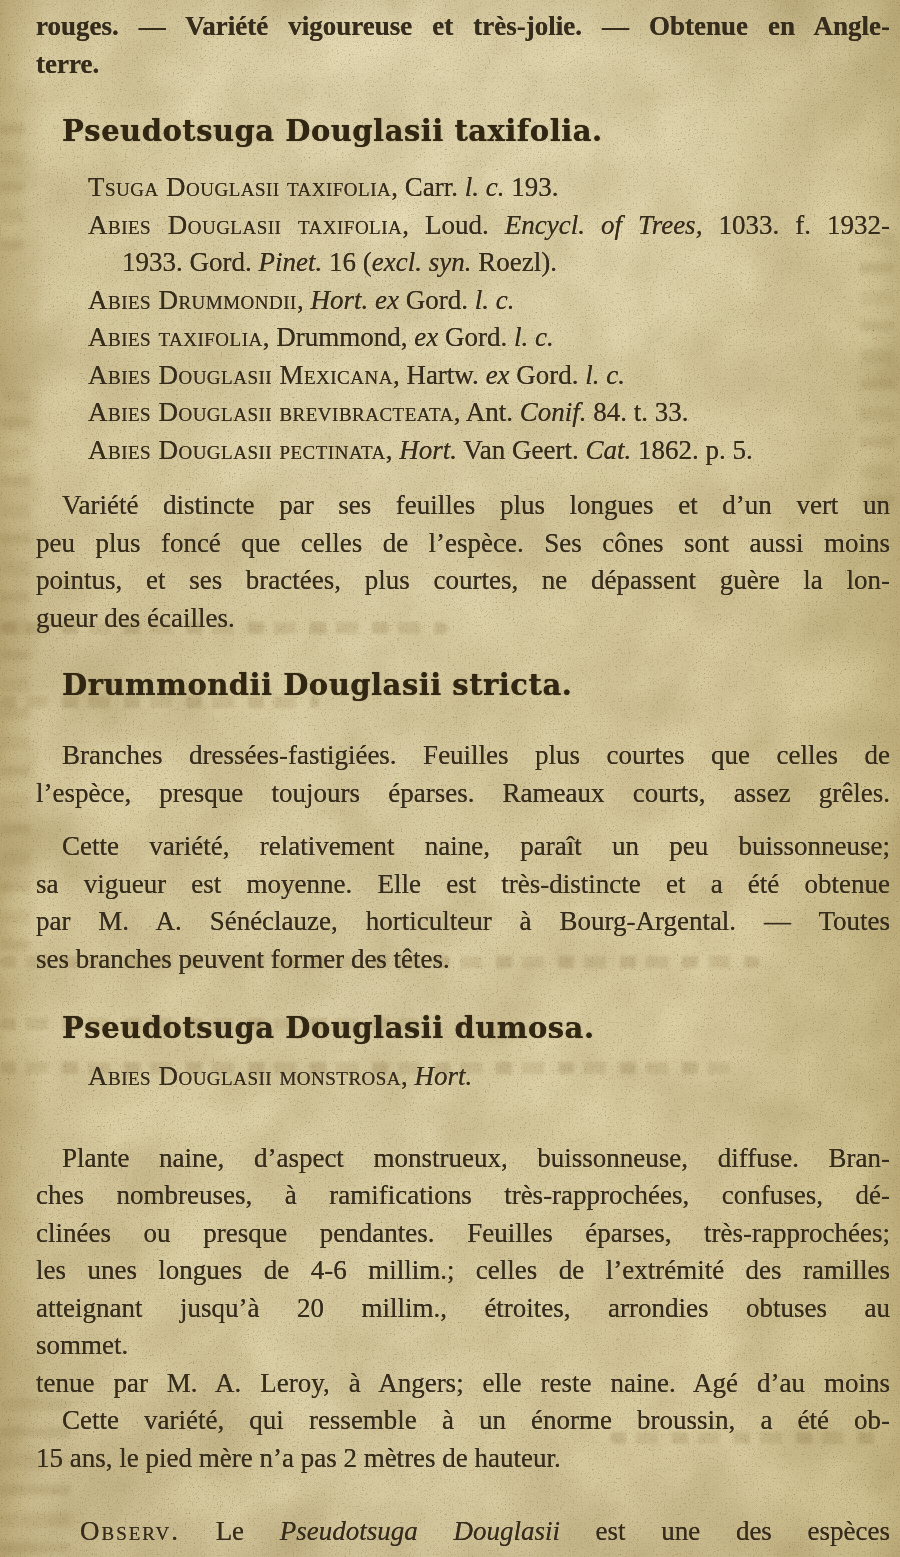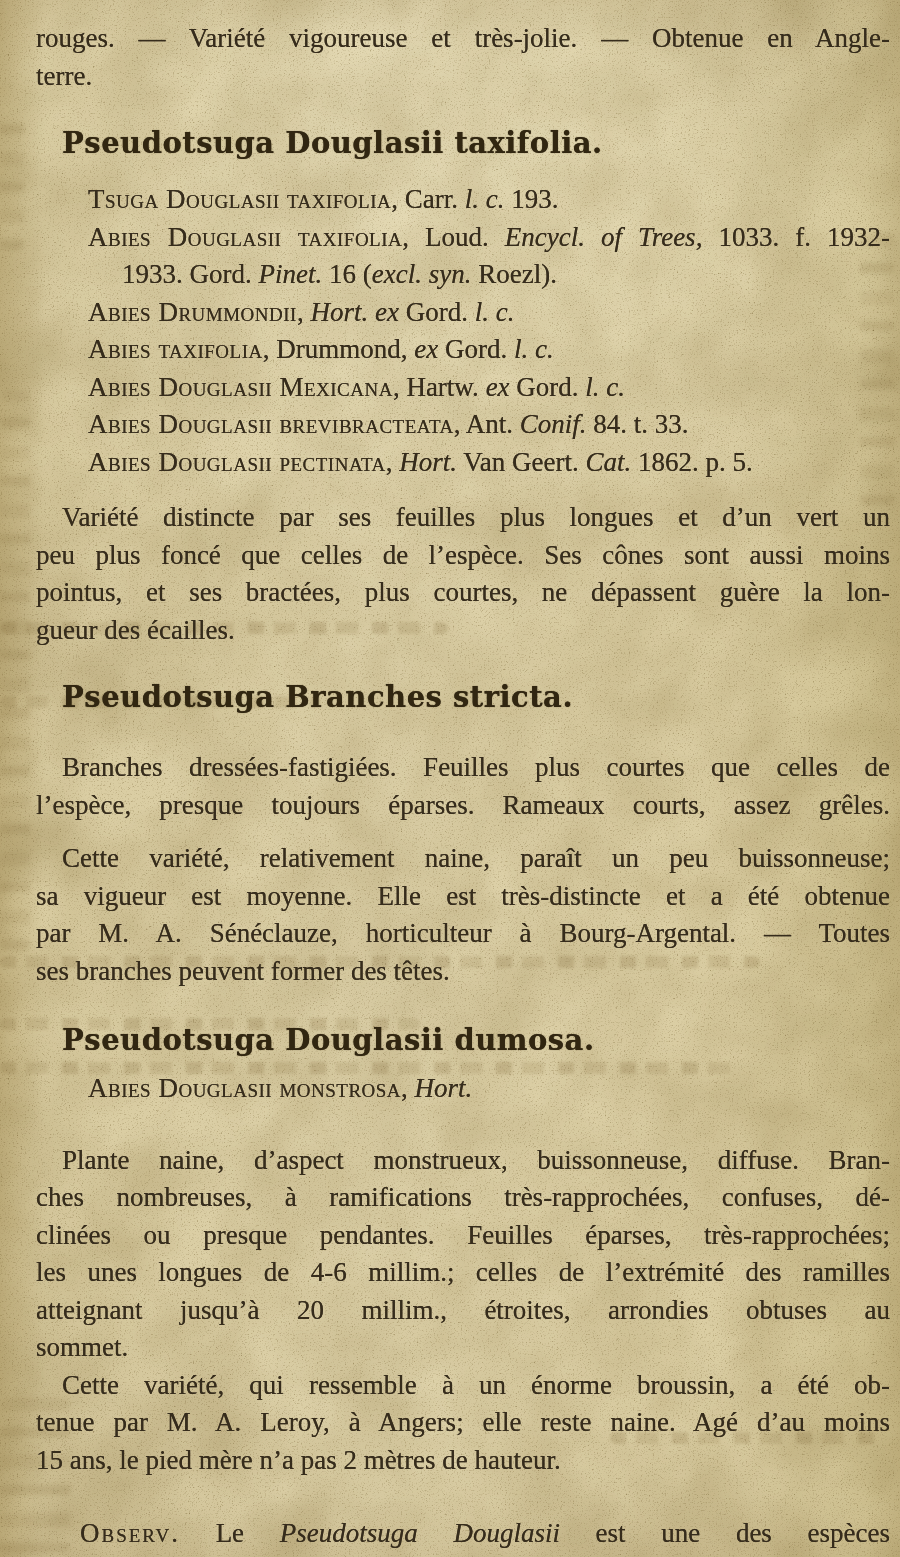--- a/index.html
+++ b/index.html
@@ -57,30 +57,30 @@
     font-family:"DejaVu Serif","Liberation Serif",serif;
     font-weight:700;font-size:29px;line-height:40px;
     padding-left:26px;letter-spacing:.5px;color:#312611;
     text-shadow:0 0 .8px rgba(49,38,17,.9);
   }
   .sc{font-variant:small-caps;letter-spacing:.5px;}
   .scsp{font-variant:small-caps;letter-spacing:2px;}
   .i{font-style:italic;}
 
   
-  [data-block-id="intro-continuation"]{margin-top:12px;}
+  [data-block-id="intro-continuation"]{margin-top:0;font-weight:bold;}
   [data-block-id="heading-taxifolia"]{margin-top:28px;}
   [data-block-id="synonyms-taxifolia"]{margin-top:18px;}
   [data-block-id="para-taxifolia-desc"]{margin-top:18px;}
   [data-block-id="heading-stricta"]{margin-top:28px;}
   [data-block-id="para-stricta-desc1"]{margin-top:32px;}
   [data-block-id="para-stricta-desc2"]{margin-top:16px;}
   [data-block-id="heading-dumosa"]{margin-top:30px;}
   [data-block-id="synonym-dumosa"]{margin-top:10px;}
-  [data-block-id="para-dumosa-desc1"]{margin-top:34px;}
+  [data-block-id="para-dumosa-desc1"]{margin-top:44px;}
   [data-block-id="para-dumosa-desc2"]{margin-top:0;}
   [data-block-id="para-observ"]{margin-top:36px;margin-left:18px;}
 
   
   .ghost-h,.ghost-v{position:absolute;z-index:0;pointer-events:none;border-radius:6px;}
   .ghost-h{
     height:12px;filter:blur(1.7px);opacity:.42;
     background:repeating-linear-gradient(90deg,
       rgba(138,115,66,.55) 0 16px, rgba(138,115,66,0) 16px 26px,
       rgba(138,115,66,.38) 26px 48px, rgba(138,115,66,0) 48px 62px);
@@ -148,21 +148,21 @@
         <div class="line ind2"><span class="sc">Abies Douglasii Mexicana</span><span>, Hartw. </span><span class="i">ex</span><span> Gord. </span><span class="i">l. c.</span></div>
         <div class="line ind2"><span class="sc">Abies Douglasii brevibracteata</span><span>, Ant. </span><span class="i">Conif.</span><span> 84. t. 33.</span></div>
         <div class="line ind2"><span class="sc">Abies Douglasii pectinata</span><span>, </span><span class="i">Hort.</span><span> Van Geert. </span><span class="i">Cat.</span><span> 1862. p. 5.</span></div>
       </div>
       <div class="block kind-paragraph" data-block-id="para-taxifolia-desc">
         <div class="line just ind1"><span>Variété distincte par ses feuilles plus longues et d’un vert un</span></div>
         <div class="line just"><span>peu plus foncé que celles de l’espèce. Ses cônes sont aussi moins</span></div>
         <div class="line just"><span>pointus, et ses bractées, plus courtes, ne dépassent guère la lon-</span></div>
         <div class="line"><span>gueur des écailles.</span></div>
       </div>
-      <div class="block kind-heading" data-block-id="heading-stricta">Pseudotsuga Branches stricta.</div>
+      <div class="block kind-heading" data-block-id="heading-stricta">Drummondii Douglasii stricta.</div>
       <div class="block kind-paragraph" data-block-id="para-stricta-desc1">
         <div class="line just ind1"><span>Branches dressées-fastigiées. Feuilles plus courtes que celles de</span></div>
         <div class="line just"><span>l’espèce, presque toujours éparses. Rameaux courts, assez grêles.</span></div>
       </div>
       <div class="block kind-paragraph" data-block-id="para-stricta-desc2">
         <div class="line just ind1"><span>Cette variété, relativement naine, paraît un peu buissonneuse;</span></div>
         <div class="line just"><span>sa vigueur est moyenne. Elle est très-distincte et a été obtenue</span></div>
         <div class="line just"><span>par M. A. Sénéclauze, horticulteur à Bourg-Argental. — Toutes</span></div>
         <div class="line"><span>ses branches peuvent former des têtes.</span></div>
       </div>
@@ -172,22 +172,22 @@
       </div>
       <div class="block kind-paragraph" data-block-id="para-dumosa-desc1">
         <div class="line just ind1"><span>Plante naine, d’aspect monstrueux, buissonneuse, diffuse. Bran-</span></div>
         <div class="line just"><span>ches nombreuses, à ramifications très-rapprochées, confuses, dé-</span></div>
         <div class="line just"><span>clinées ou presque pendantes. Feuilles éparses, très-rapprochées;</span></div>
         <div class="line just"><span>les unes longues de 4-6 millim.; celles de l’extrémité des ramilles</span></div>
         <div class="line just"><span>atteignant jusqu’à 20 millim., étroites, arrondies obtuses au</span></div>
         <div class="line"><span>sommet.</span></div>
       </div>
       <div class="block kind-paragraph" data-block-id="para-dumosa-desc2">
+        <div class="line just"><span>tenue par M. A. Leroy, à Angers; elle reste naine. Agé d’au moins</span></div>
         <div class="line just ind1"><span>Cette variété, qui ressemble à un énorme broussin, a été ob-</span></div>
-        <div class="line just"><span>tenue par M. A. Leroy, à Angers; elle reste naine. Agé d’au moins</span></div>
         <div class="line"><span>15 ans, le pied mère n’a pas 2 mètres de hauteur.</span></div>
       </div>
       <div class="block kind-paragraph" data-block-id="para-observ">
         <div class="line just ind1"><span class="scsp">Observ.</span><span> Le </span><span class="i">Pseudotsuga Douglasii</span><span> est une des espèces</span></div>
         <div class="line just"><span>de Conifères dont la végétation est la plus rapide lorsqu’il</span></div>
       </div>
     </div>
 </div>
 
 </body></html>

